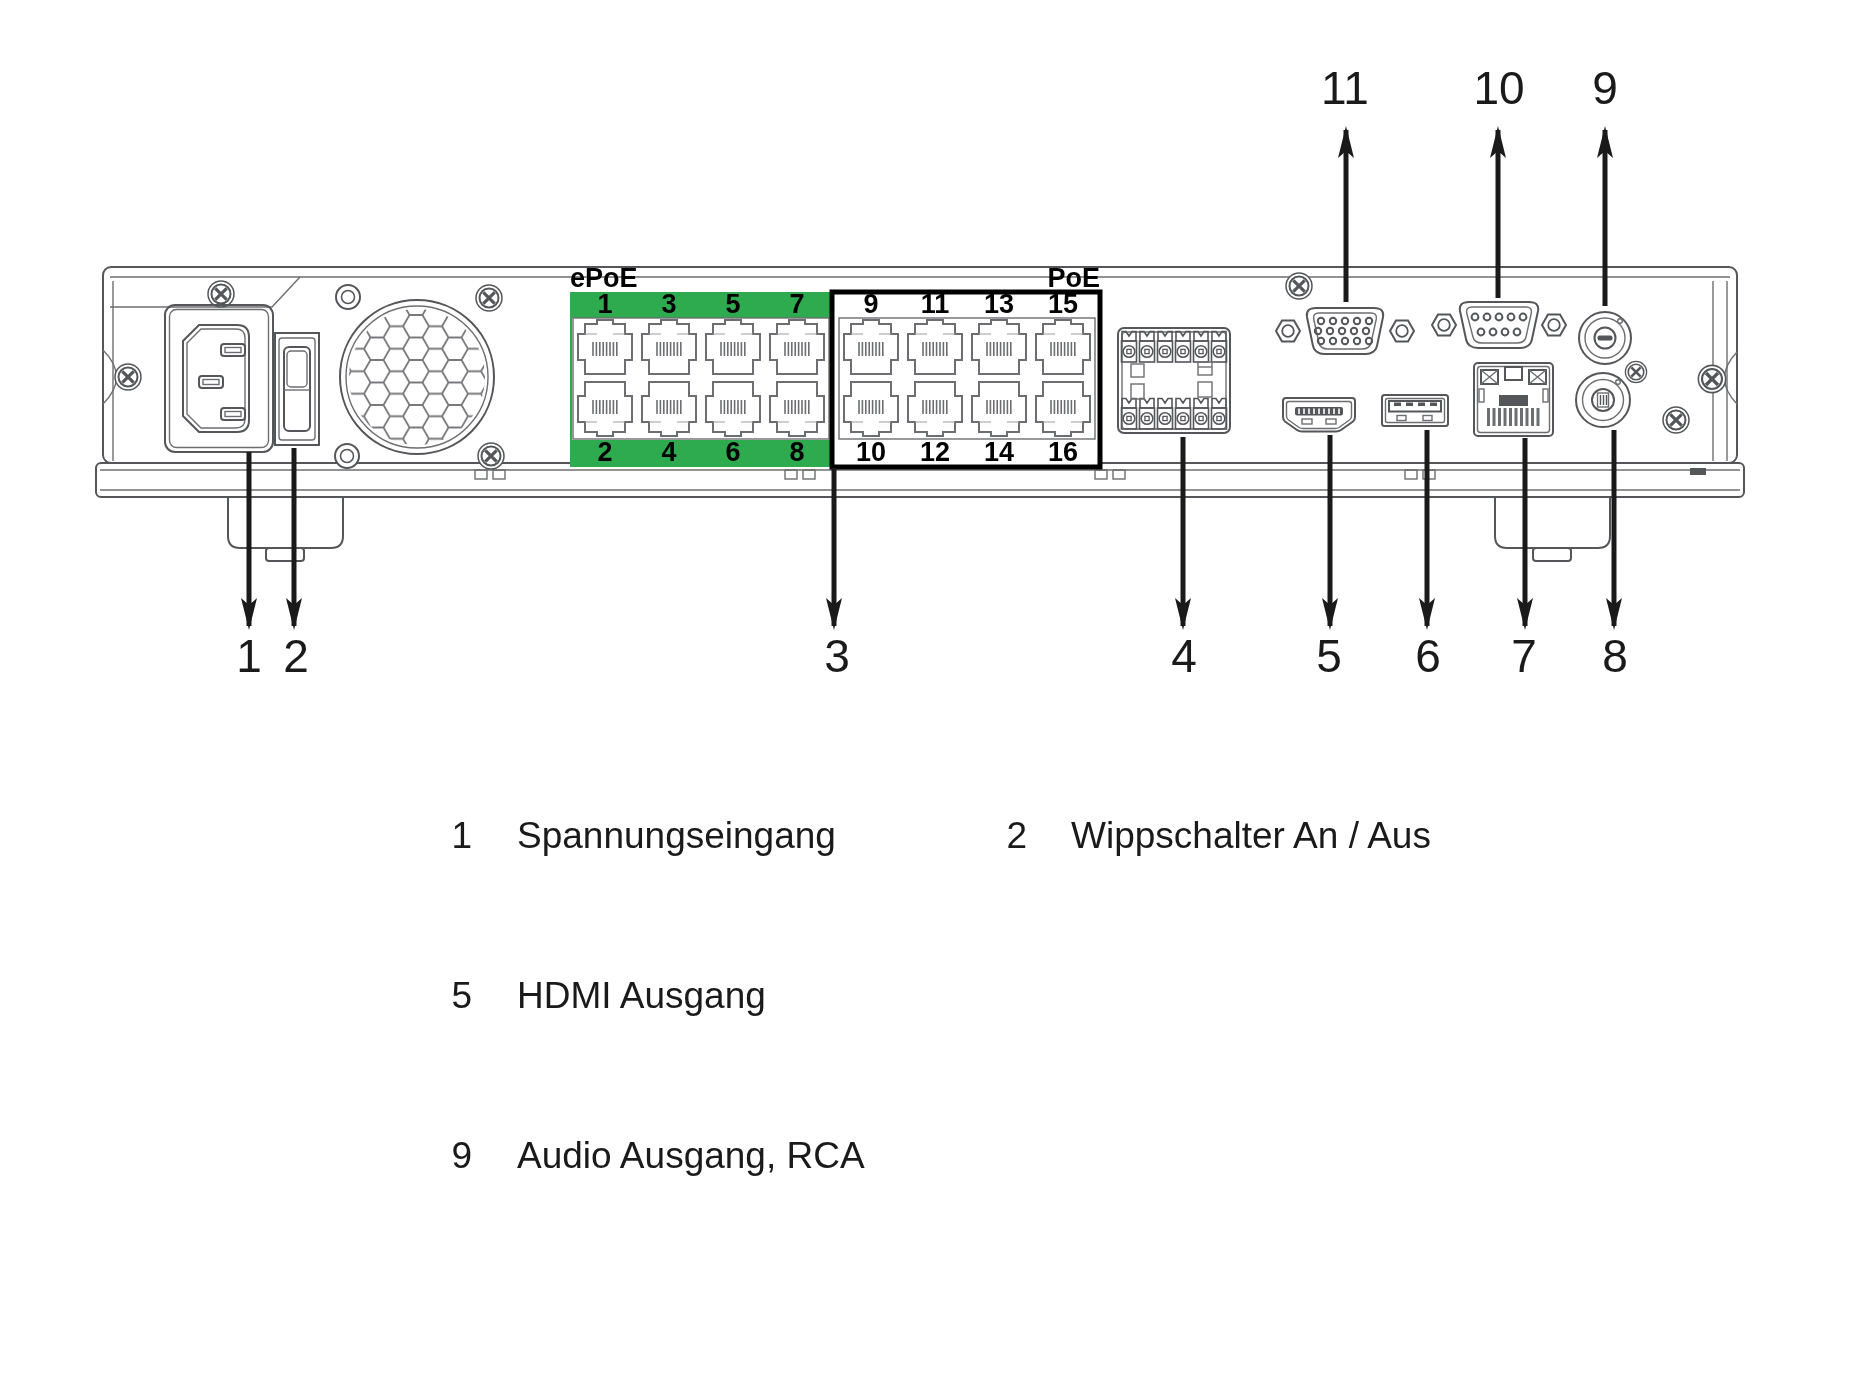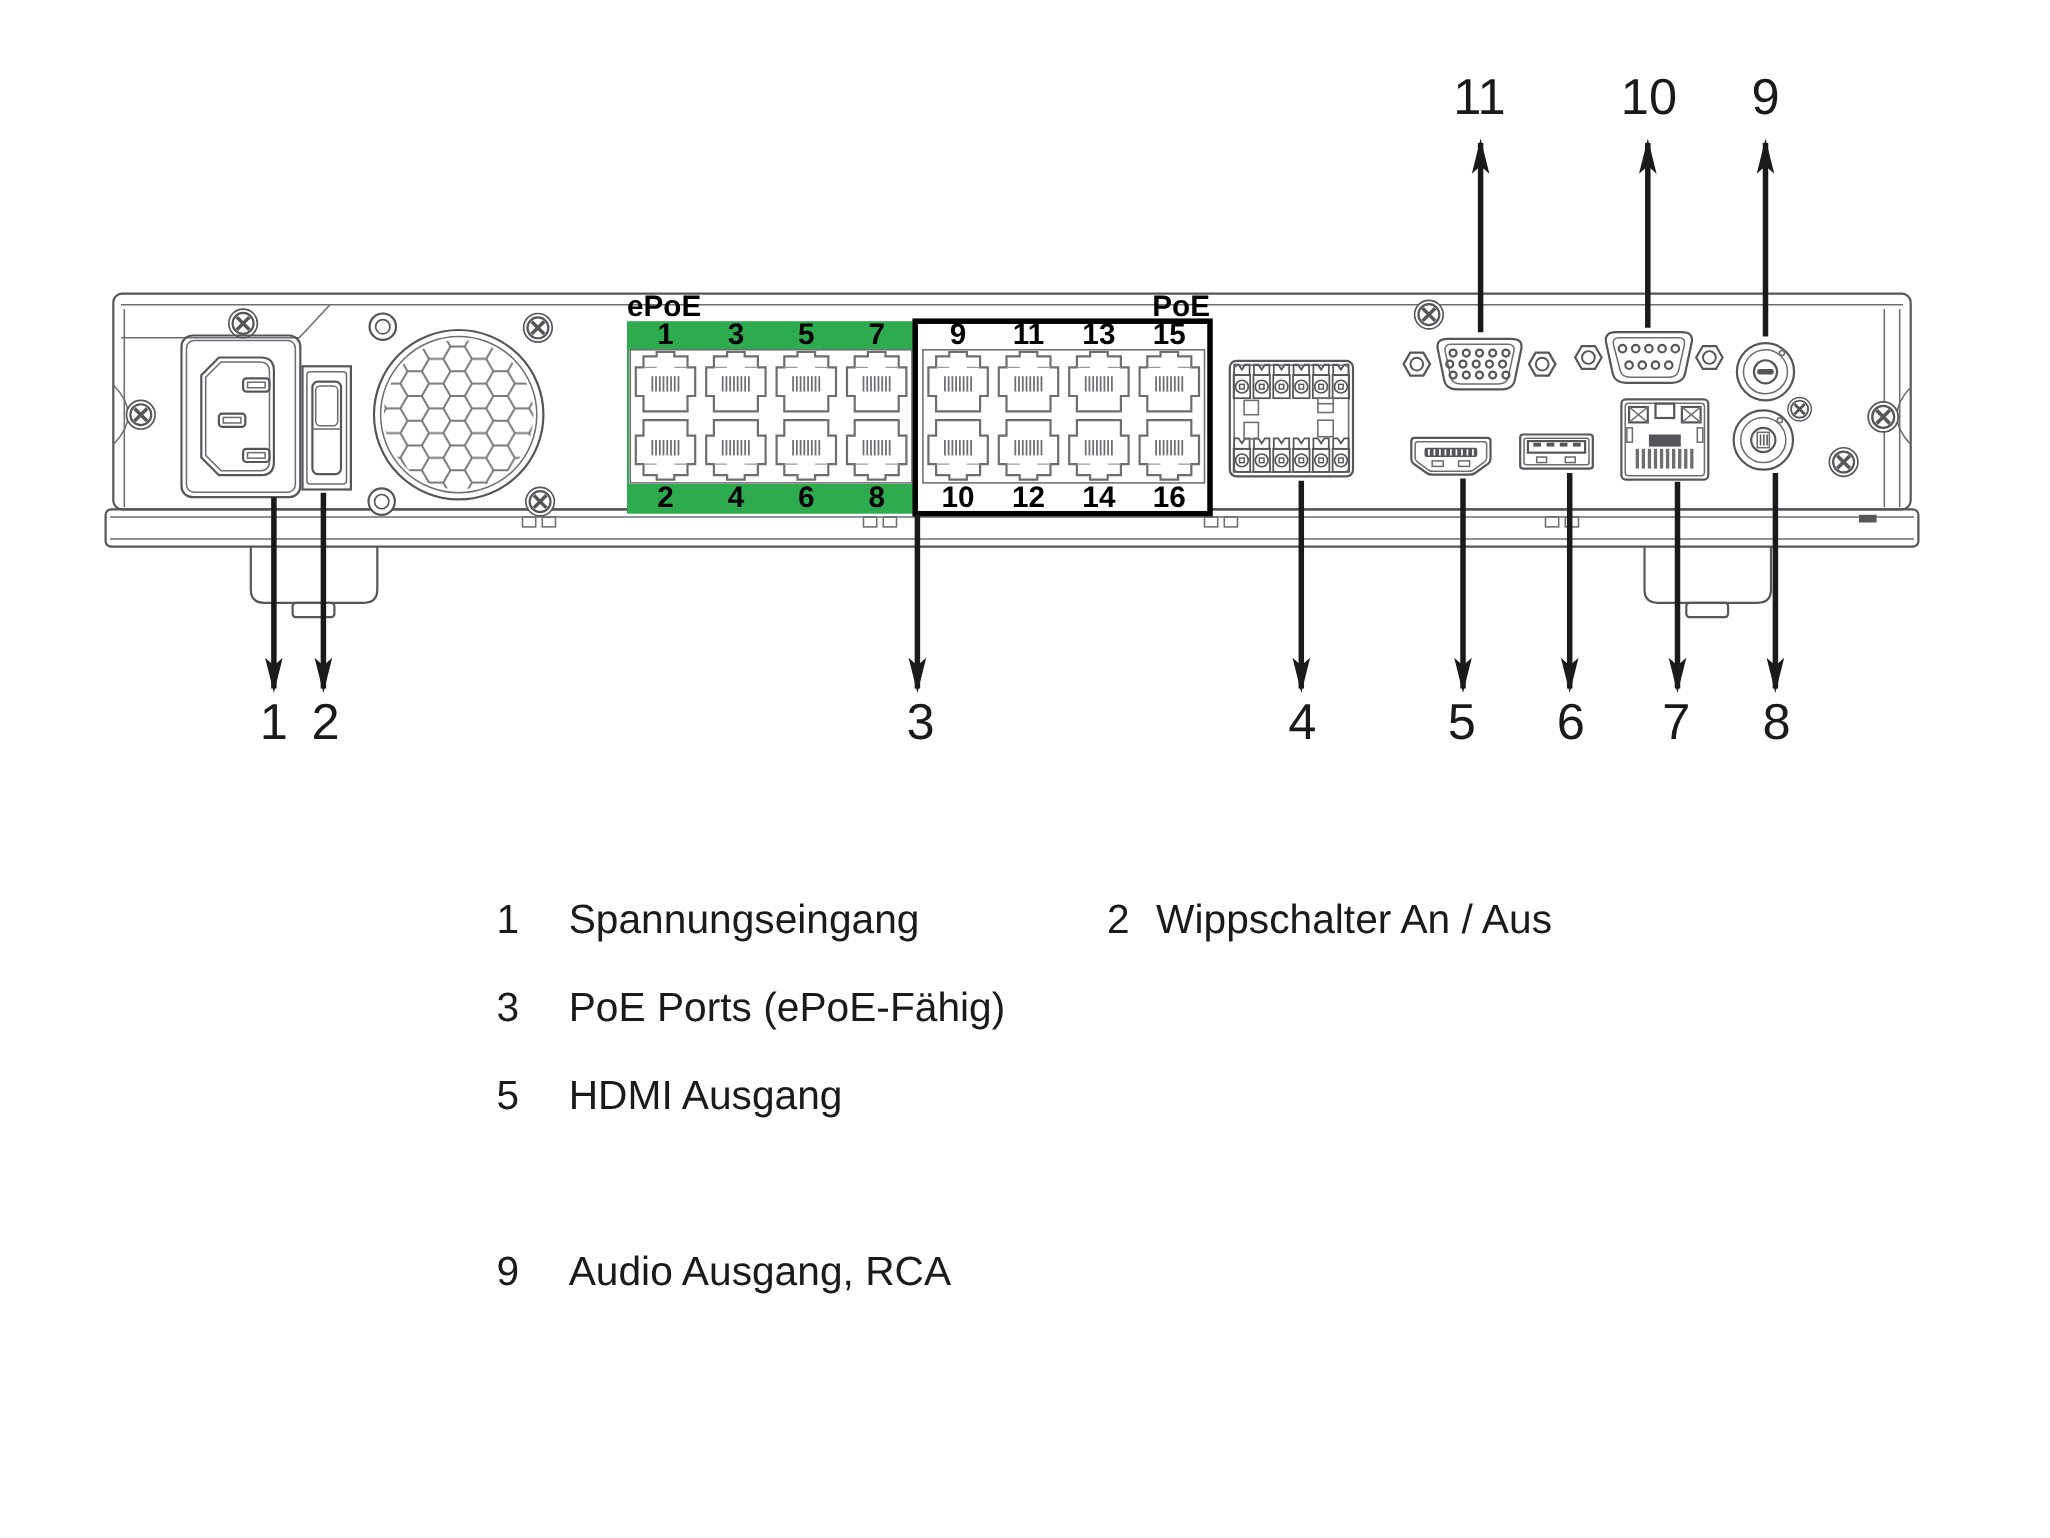--- a/index.html
+++ b/index.html
@@ -10,21 +10,21 @@
   .blocklabel{font-size:27px;font-weight:bold;fill:#000;}
   .callout{font-size:46px;fill:#1a1a1a;text-anchor:middle;}
   .ln{stroke:#55565a;fill:none;stroke-width:2;}
   .lnf{stroke:#55565a;fill:#fff;stroke-width:2;}
   .thin{stroke:#6d6e71;fill:none;stroke-width:1.4;}
   .arrowline{stroke:#1a1a1a;stroke-width:5;fill:none;}
   .legend{position:absolute;left:12px;top:0;width:100%;height:100%;pointer-events:none;border-radius:26px;}
   .lg-item{position:absolute;font-size:37px;color:#1a1a1a;white-space:nowrap;}
   .lg-num{display:inline-block;width:80px;text-align:right;}
   .lg-label{margin-left:45px;}
-  .lg-item.rightcol .lg-label{margin-left:24px;}
+  .lg-item.rightcol .lg-label{margin-left:44px;}
 </style>
 </head>
 <body>
 
 <div class="page">
 
 <svg width="1864" height="1398" viewBox="0 0 1864 1398">
   <defs>
     <marker id="ah" markerUnits="userSpaceOnUse" markerWidth="32" markerHeight="18" viewBox="0 0 32 18" refX="28" refY="9" orient="auto">
       <path d="M32,9 L0,1 L7,9 L0,17 Z" fill="#1a1a1a"></path>
@@ -380,23 +380,20 @@
 </svg>
 
 
 <div class="legend">
   <div class="lg-item" style="left:380px;top:815px">
     <span class="lg-num">1</span><span class="lg-label">Spannungseingang</span>
   </div>
   <div class="lg-item rightcol" style="left:935px;top:815px">
     <span class="lg-num">2</span><span class="lg-label">Wippschalter An / Aus</span>
   </div>
-  <div class="lg-item" style="left:380px;top:895px">
-    <span class="lg-num">3</span><span class="lg-label">PoE Ports (ePoE-Fähig)</span>
-  </div>
   <div class="lg-item" style="left:380px;top:975px">
     <span class="lg-num">5</span><span class="lg-label">HDMI Ausgang</span>
   </div>
   <div class="lg-item" style="left:380px;top:1135px">
     <span class="lg-num">9</span><span class="lg-label">Audio Ausgang, RCA</span>
   </div>
 </div>
 
 </div>
 

